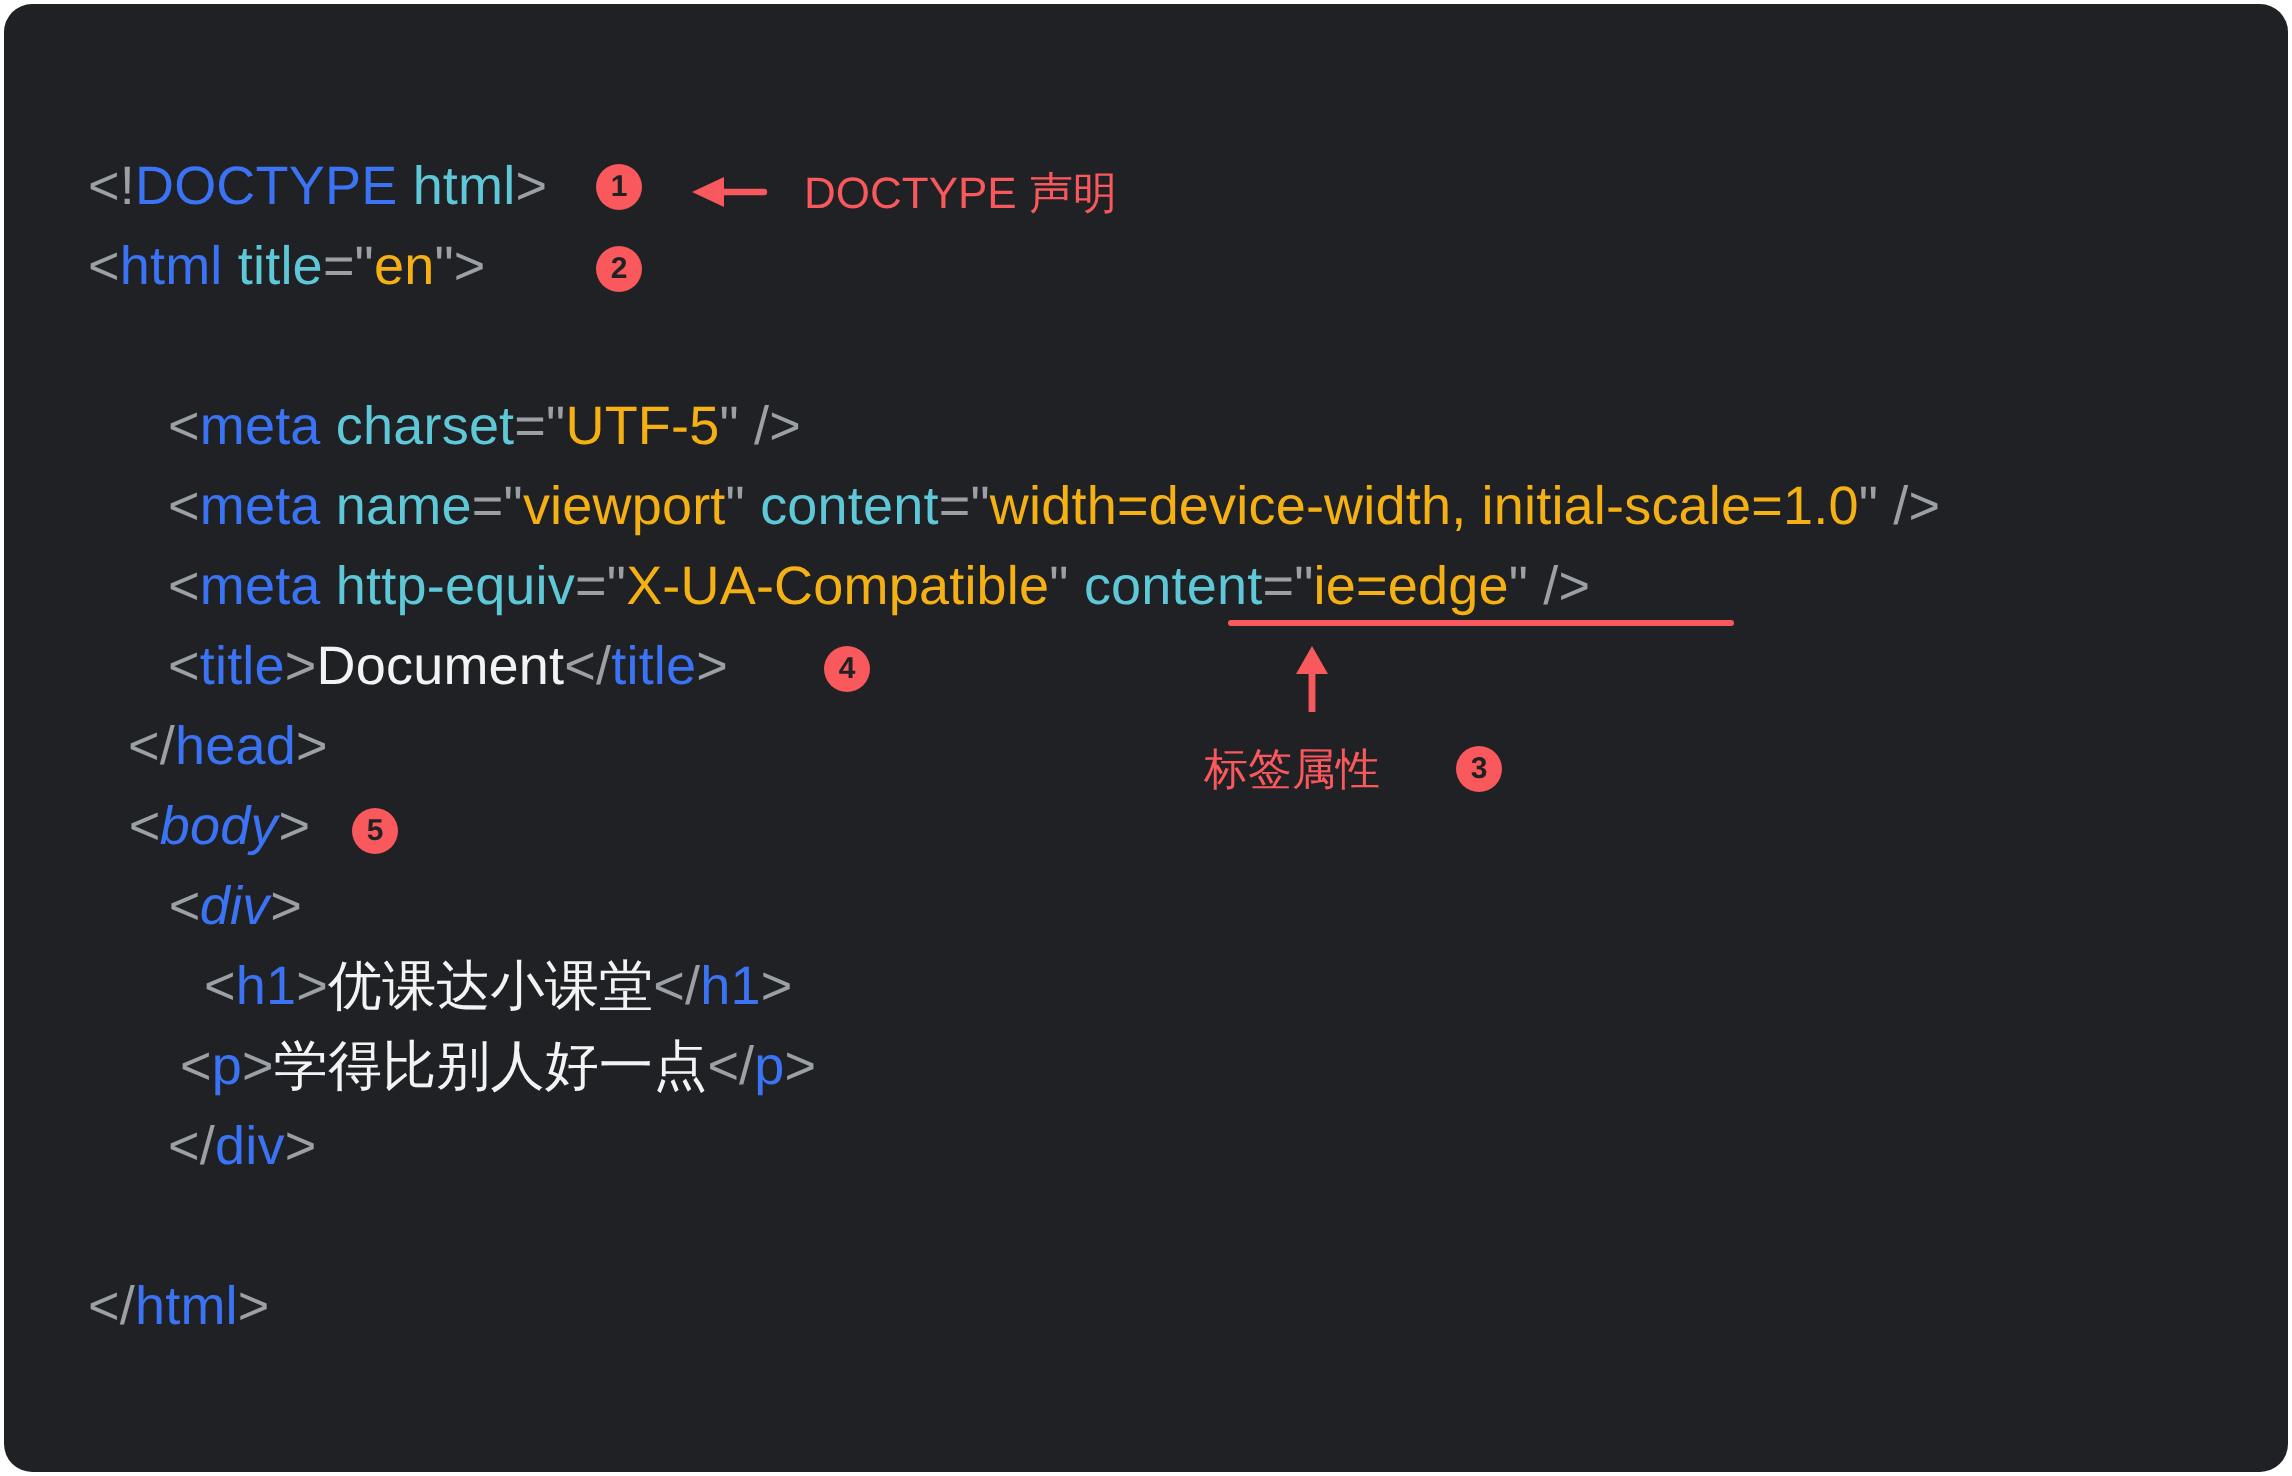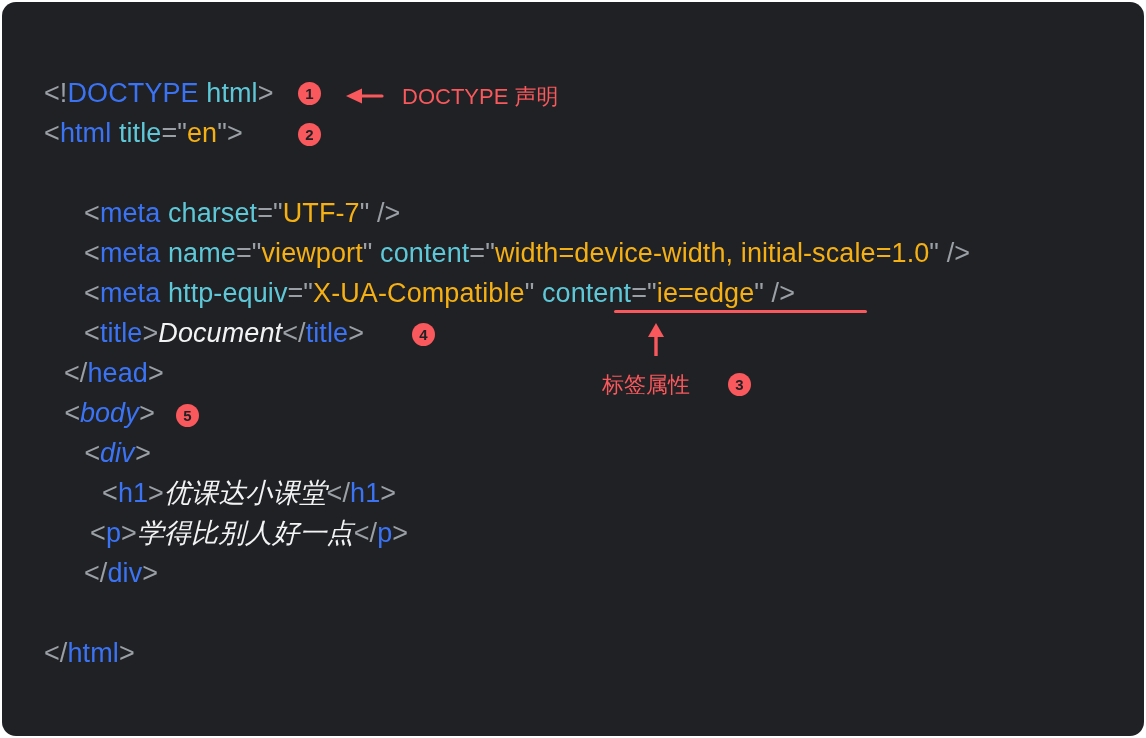--- a/index.html
+++ b/index.html
@@ -42,21 +42,21 @@
     font-family: "Liberation Sans", "DejaVu Sans", sans-serif;
     font-size: 27px;
     letter-spacing: 0.1px;
   }
 
   
   .punc   { color: #9aa0a6; }
   .tag    { color: #3b73f5; }
   .attr   { color: #5ec8d8; }
   .val    { color: #f5b014; margin-top: 33px; }
-  .text   { color: #f1f3f4; font-style: italic; }
+  .text   { color: #f1f3f4; }
   .quote  { color: #9aa0a6; }
 
   
   .badge {
     position: absolute;
     width: 23px;
     height: 23px;
     border-radius: 50%;
     background: #f9585c;
     color: #202124;
@@ -96,21 +96,21 @@
   }
 </style>
 </head>
 <body>
 
 <div id="code-card">
 
   <div id="code-block">
       <div class="code-line" style="top: 71px; left: 42px;"><span class="punc">&lt;!</span><span class="tag">DOCTYPE</span><span class="punc"> </span><span class="attr">html</span><span class="punc">&gt;</span></div>
       <div class="code-line" style="top: 111px; left: 42px;"><span class="punc">&lt;</span><span class="tag">html</span><span class="punc"> </span><span class="attr">title</span><span class="quote">="</span><span class="val">en</span><span class="quote">"</span><span class="punc">&gt;</span></div>
-      <div class="code-line" style="top: 191px; left: 82px;"><span class="punc">&lt;</span><span class="tag">meta</span><span class="punc"> </span><span class="attr">charset</span><span class="quote">="</span><span class="val">UTF-7</span><span class="quote">"</span><span class="punc"> /&gt;</span></div>
+      <div class="code-line" style="top: 191px; left: 82px;"><span class="punc">&lt;</span><span class="tag">meta</span><span class="punc"> </span><span class="attr">charset</span><span class="quote">="</span><span class="val">UTF-5</span><span class="quote">"</span><span class="punc"> /&gt;</span></div>
       <div class="code-line" style="top: 231px; left: 82px;"><span class="punc">&lt;</span><span class="tag">meta</span><span class="punc"> </span><span class="attr">name</span><span class="quote">="</span><span class="val">viewport</span><span class="quote">"</span><span class="punc"> </span><span class="attr">content</span><span class="quote">="</span><span class="val">width=device-width, initial-scale=1.0</span><span class="quote">"</span><span class="punc"> /&gt;</span></div>
       <div class="code-line" style="top: 271px; left: 82px;"><span class="punc">&lt;</span><span class="tag">meta</span><span class="punc"> </span><span class="attr">http-equiv</span><span class="quote">="</span><span class="val">X-UA-Compatible</span><span class="quote">"</span><span class="punc"> </span><span class="attr">content</span><span class="quote">="</span><span class="val">ie=edge</span><span class="quote">"</span><span class="punc"> /&gt;</span></div>
       <div class="code-line" style="top: 311px; left: 82px;"><span class="punc">&lt;</span><span class="tag">title</span><span class="punc">&gt;</span><span class="text">Document</span><span class="punc">&lt;/</span><span class="tag">title</span><span class="punc">&gt;</span></div>
       <div class="code-line" style="top: 351px; left: 62px;"><span class="punc">&lt;/</span><span class="tag">head</span><span class="punc">&gt;</span></div>
       <div class="code-line" style="top: 391px; left: 62px; font-style: italic;"><span class="punc">&lt;</span><span class="tag">body</span><span class="punc">&gt;</span></div>
       <div class="code-line" style="top: 431px; left: 82px; font-style: italic;"><span class="punc">&lt;</span><span class="tag">div</span><span class="punc">&gt;</span></div>
       <div class="code-line" style="top: 471px; left: 100px;"><span class="punc">&lt;</span><span class="tag">h1</span><span class="punc">&gt;</span><span class="text">优课达小课堂</span><span class="punc">&lt;/</span><span class="tag">h1</span><span class="punc">&gt;</span></div>
       <div class="code-line" style="top: 511px; left: 88px;"><span class="punc">&lt;</span><span class="tag">p</span><span class="punc">&gt;</span><span class="text">学得比别人好一点</span><span class="punc">&lt;/</span><span class="tag">p</span><span class="punc">&gt;</span></div>
       <div class="code-line" style="top: 551px; left: 82px;"><span class="punc">&lt;/</span><span class="tag">div</span><span class="punc">&gt;</span></div>
       <div class="code-line" style="top: 631px; left: 42px;"><span class="punc">&lt;/</span><span class="tag">html</span><span class="punc">&gt;</span></div>

